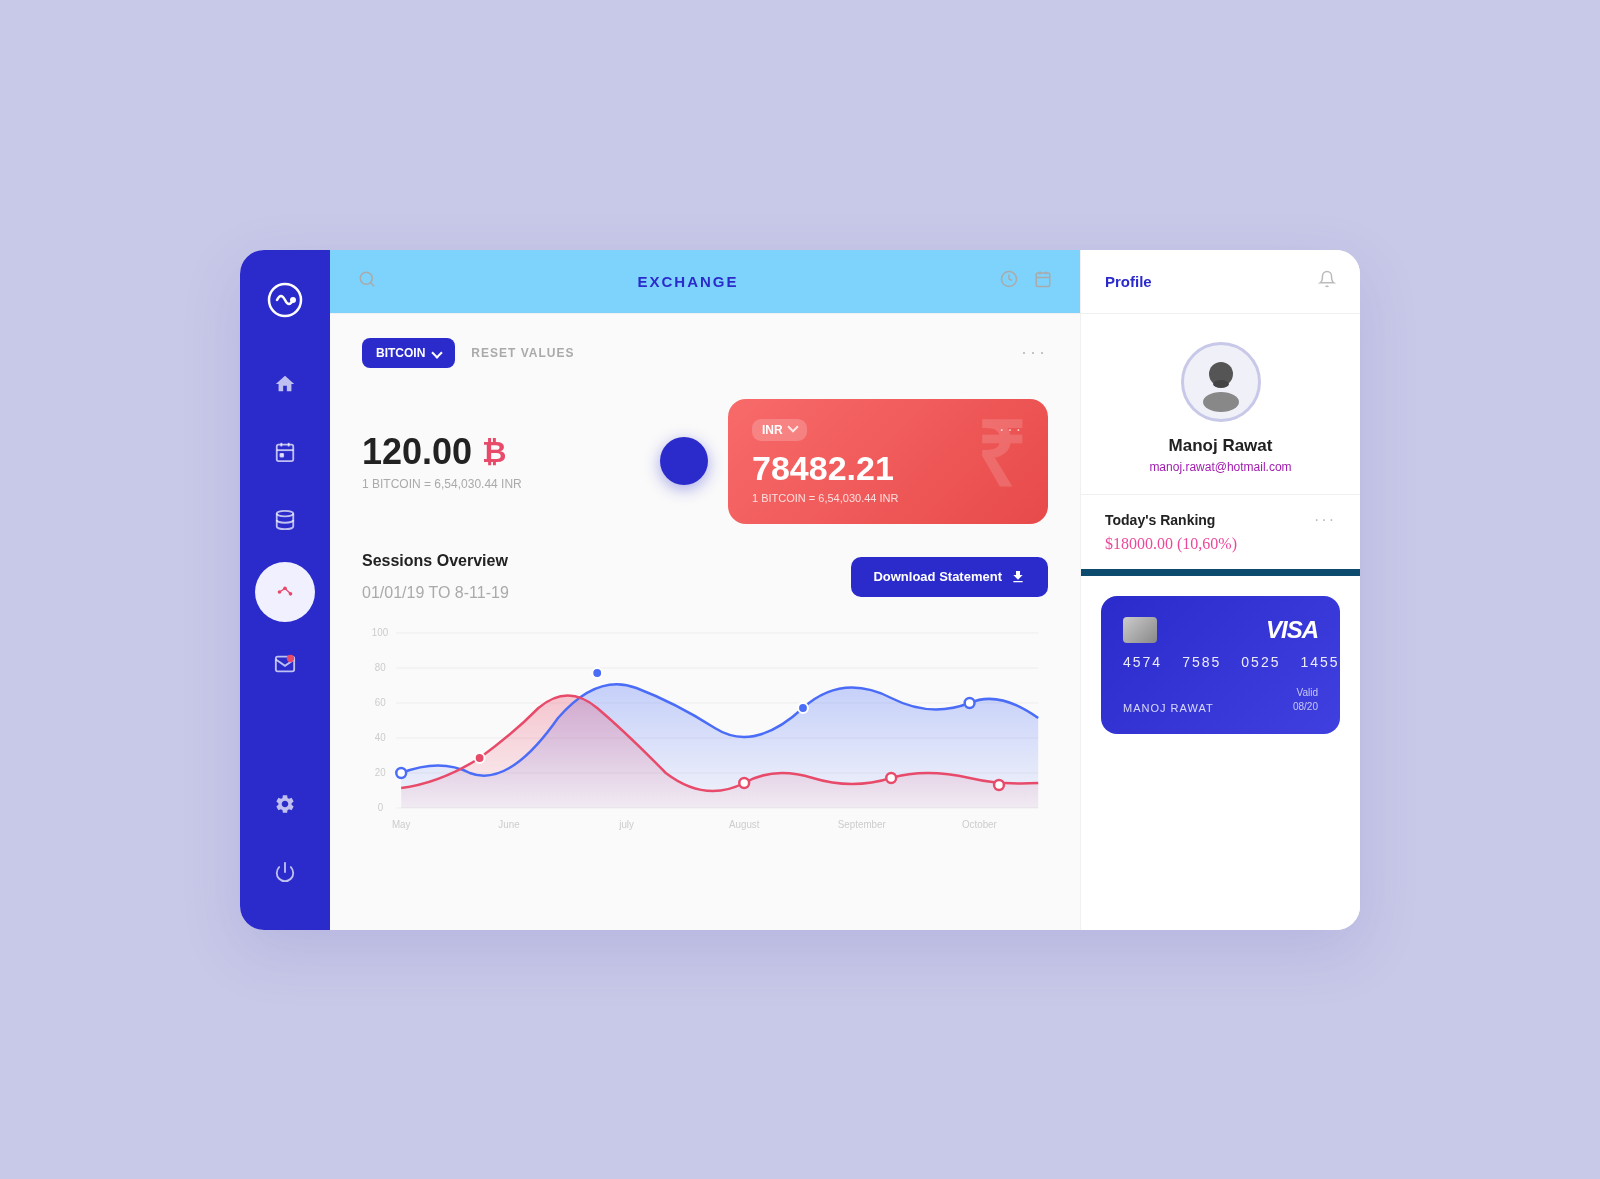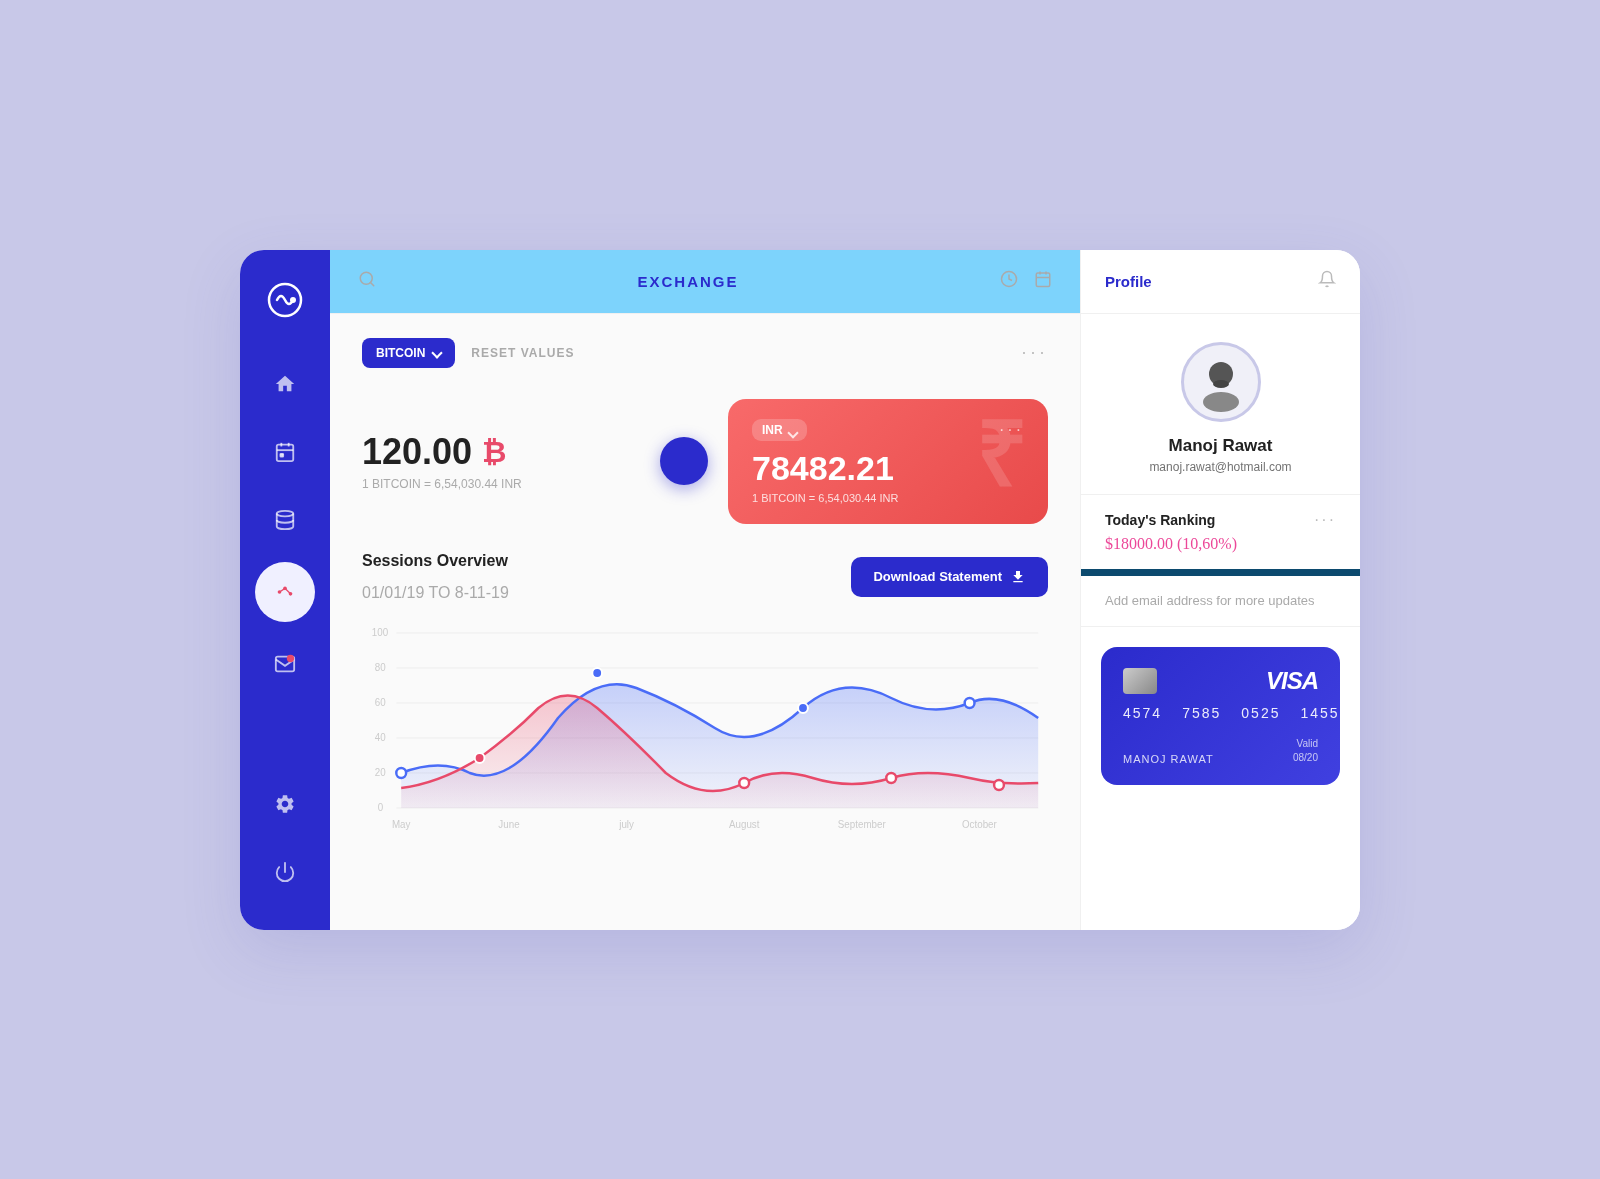--- a/index.html
+++ b/index.html
@@ -245,21 +245,21 @@
     }
 
     .inr-badge {
       background: rgba(255,255,255,0.2);
       color: #fff;
       border-radius: 9px;
       padding: 4px 10px;
       font-size: 12px;
       font-weight: 700;
       display: flex;
-      align-items: flex-end;
+      align-items: flex-start;
       gap: 4px;
       cursor: pointer;
     }
 
     .inr-dots {
       color: rgba(255,255,255,0.7);
       letter-spacing: 3px;
       cursor: pointer;
     }
 
@@ -387,21 +387,21 @@
     }
 
     .profile-name {
       font-size: 17px;
       font-weight: 700;
       color: #222;
     }
 
     .profile-email {
       font-size: 12px;
-      color: #737373;
+      color: #a21caf;
       margin-top: 4px;
     }
 
     .ranking-section {
       padding: 16px 24px;
       border-bottom: 7px solid #0c4a6e;
     }
 
     .ranking-header {
       display: flex;
@@ -759,23 +759,20 @@
       </div>
 
       <div class="ranking-section">
         <div class="ranking-header">
           <span class="ranking-title">Today's Ranking</span>
           <span class="ranking-dots">···</span>
         </div>
         <div class="ranking-value">$18000.00 (10,60%)</div>
       </div>
 
-      <div class="email-section">
-        <div class="email-prompt">Add email address for more updates</div>
-      </div>
 
       <div class="visa-card">
         <div class="visa-card-header">
           <div class="chip-icon"></div>
           <div class="visa-logo">VISA</div>
         </div>
         <div class="card-number">
           <span>4574</span>
           <span>7585</span>
           <span>0525</span>

